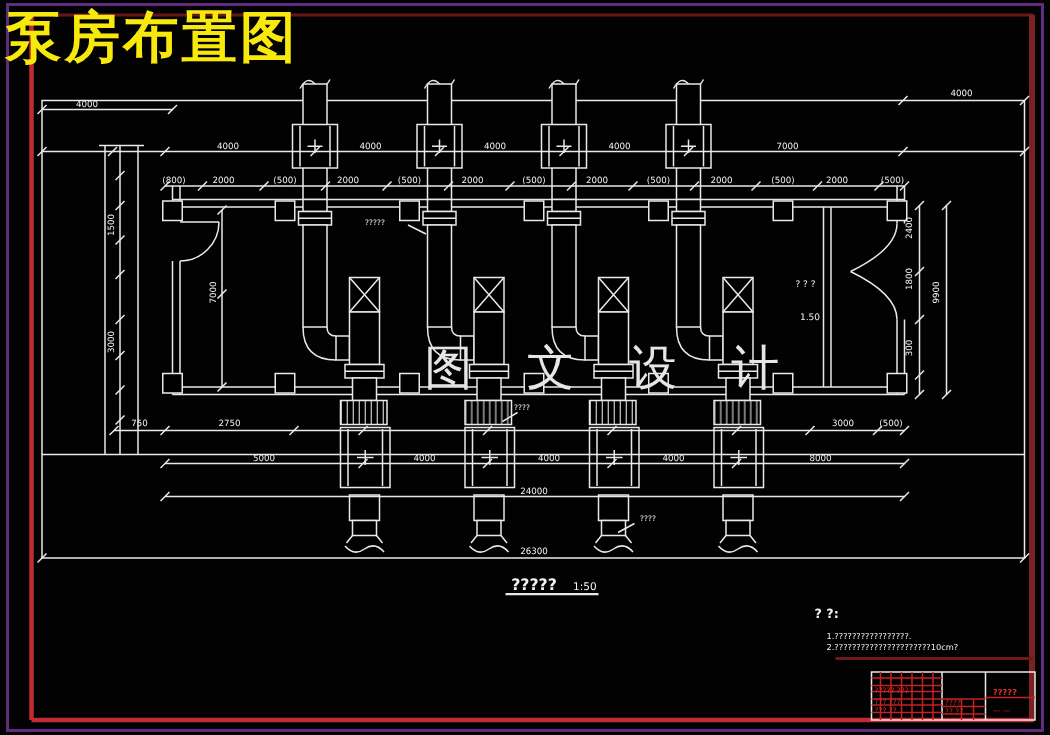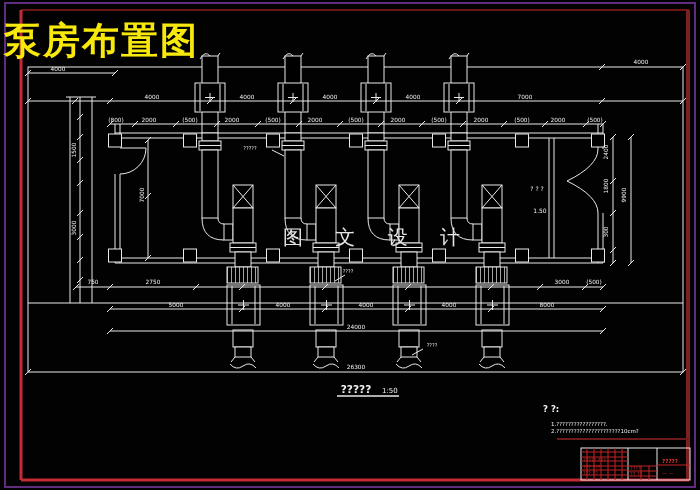--- a/index.html
+++ b/index.html
@@ -15,23 +15,23 @@
   .tiny{font-size:5px;}
   .room{font-size:6px;}
   .figttl{font-size:10.5px;font-weight:bold;}
   .figscale{font-size:7px;}
   .notehead{font-size:8.5px;font-weight:bold;}
   .noteln{font-size:5.5px;}
   .tbr{stroke:#c32222;stroke-width:1;fill:none;}
   .tbw{stroke:#e9e9e9;stroke-width:1;fill:none;}
   .tbt{font-size:5px;fill:#d42a2a;}
   .tbn{font-size:5.5px;font-weight:bold;fill:#e23333;}
-  .main-title{position:absolute;left:4px;top:16px;font-size:37px;font-weight:bold;
+  .main-title{position:absolute;left:4px;top:0px;font-size:37px;font-weight:bold;
       color:#f8e90c;letter-spacing:2px;font-family:"DejaVu Serif",serif;white-space:nowrap;}
-  .watermark{position:absolute;left:283px;top:224px;font-size:20px;letter-spacing:13px;
+  .watermark{position:absolute;left:283px;top:224px;font-size:32px;letter-spacing:13px;
       color:#e6e6e6;font-family:"DejaVu Serif",serif;white-space:nowrap;}
 </style>
 </head>
 <body>
 
 <div class="stage">
 
 <svg width="700" height="490" viewBox="0 0 700 490">
   <defs>
     <pattern id="hv" width="4" height="8" patternUnits="userSpaceOnUse">

